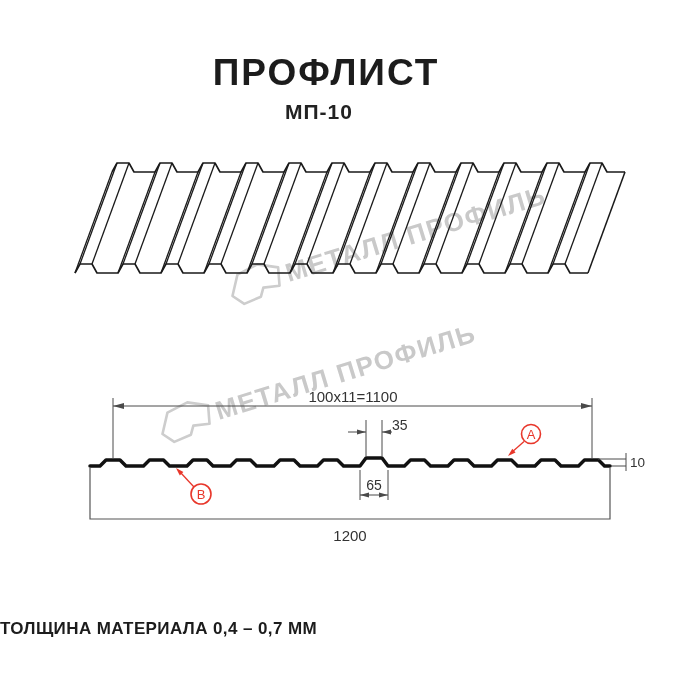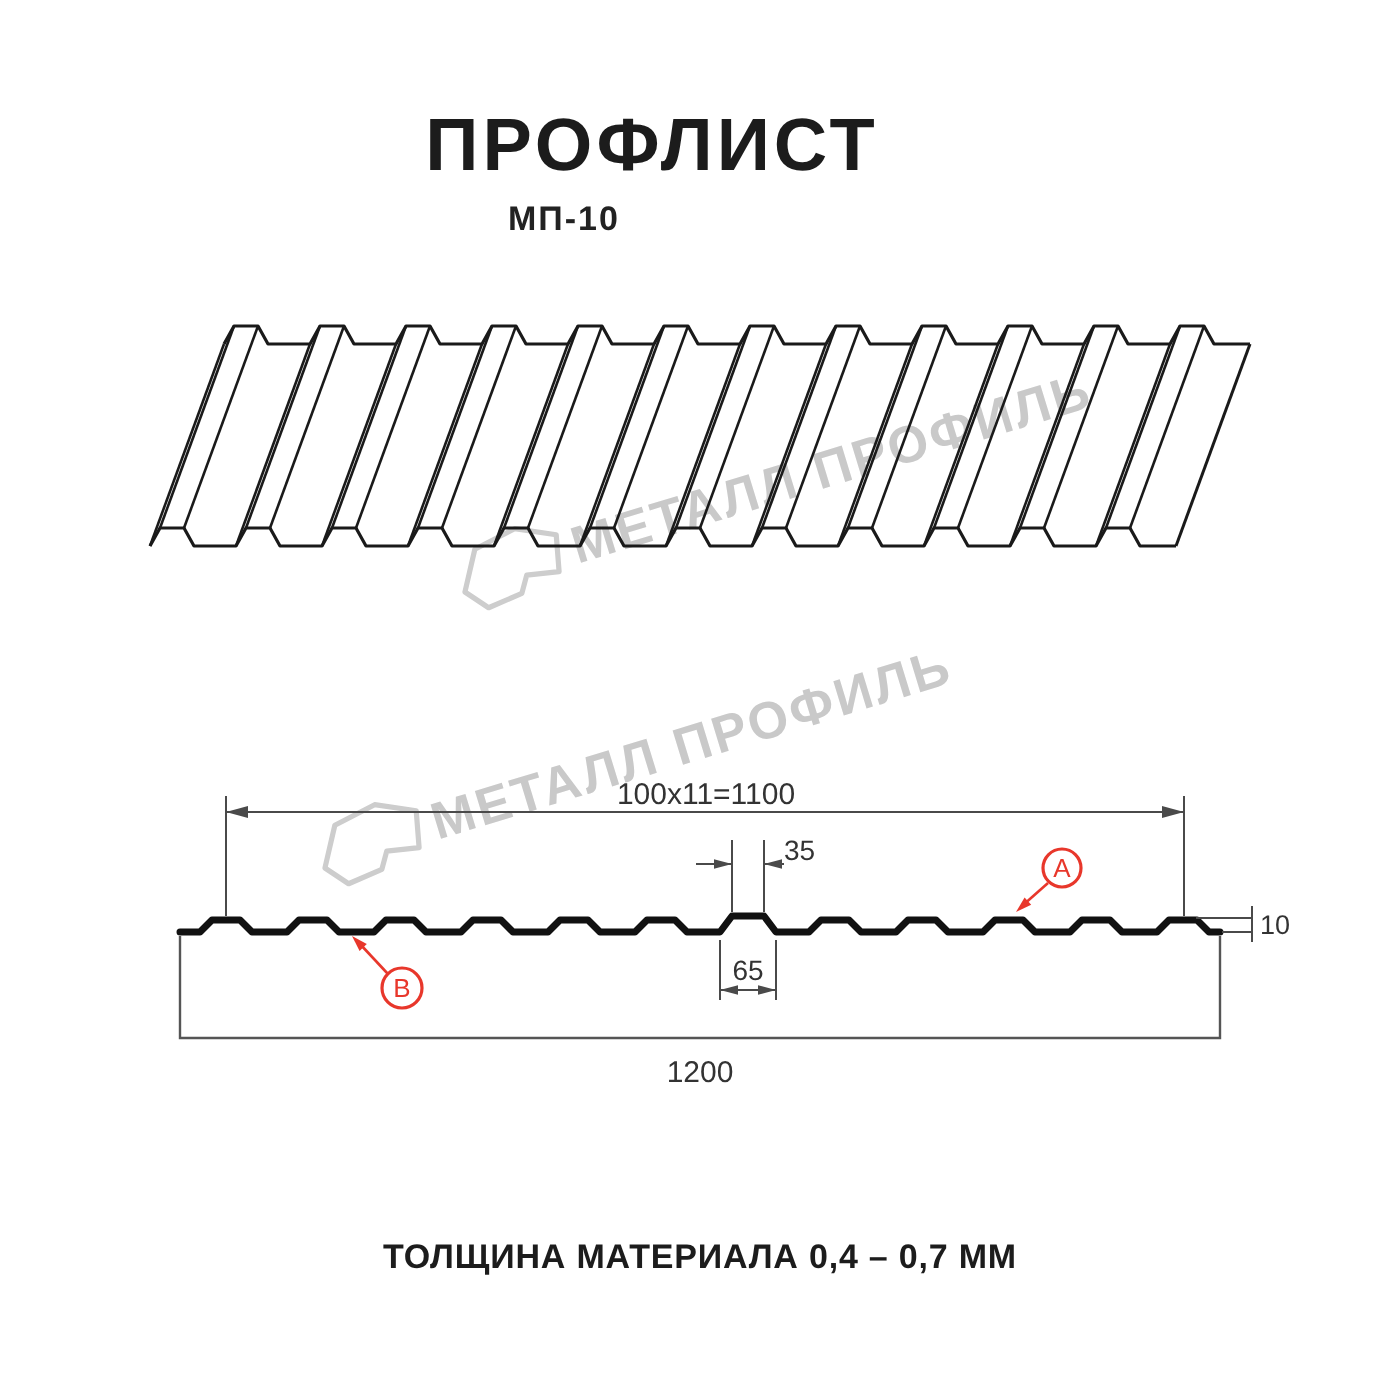--- a/index.html
+++ b/index.html
@@ -1,22 +1,22 @@
 <!DOCTYPE html>
 <html><head>
 <meta charset="utf-8">
 <style>
   html,body{margin:0;padding:0;background:#fff;}
   .page{position:relative;width:700px;height:700px;background:#fff;overflow:hidden;
         font-family:"Liberation Sans",sans-serif;}
   .title{position:absolute;top:54px;left:0;width:652px;text-align:center;
          font-size:37px;font-weight:700;letter-spacing:2px;color:#1c1c1c;line-height:1;}
   .subtitle{position:absolute;top:101px;left:0;width:564px;text-align:center;
-            font-size:17px;font-weight:700;letter-spacing:1px;color:#222;line-height:1;}
-  .footer{position:absolute;top:620px;left:0;width:700px;text-align:center;
+            font-size:21px;font-weight:700;letter-spacing:1px;color:#222;line-height:1;padding-left:37px;}
+  .footer{position:absolute;top:620px;left:0;width:700px;
           font-size:17px;font-weight:700;letter-spacing:.4px;color:#1c1c1c;line-height:1;}
   svg text{font-family:"Liberation Sans",sans-serif;}
   .dimtxt{fill:#333;}
   .wmtxt{fill:#c9c9c9;font-weight:700;font-size:26px;letter-spacing:1.5px;}
 </style>
 </head>
 <body>
 
 <div class="page">
   <div class="title">ПРОФЛИСТ</div>

